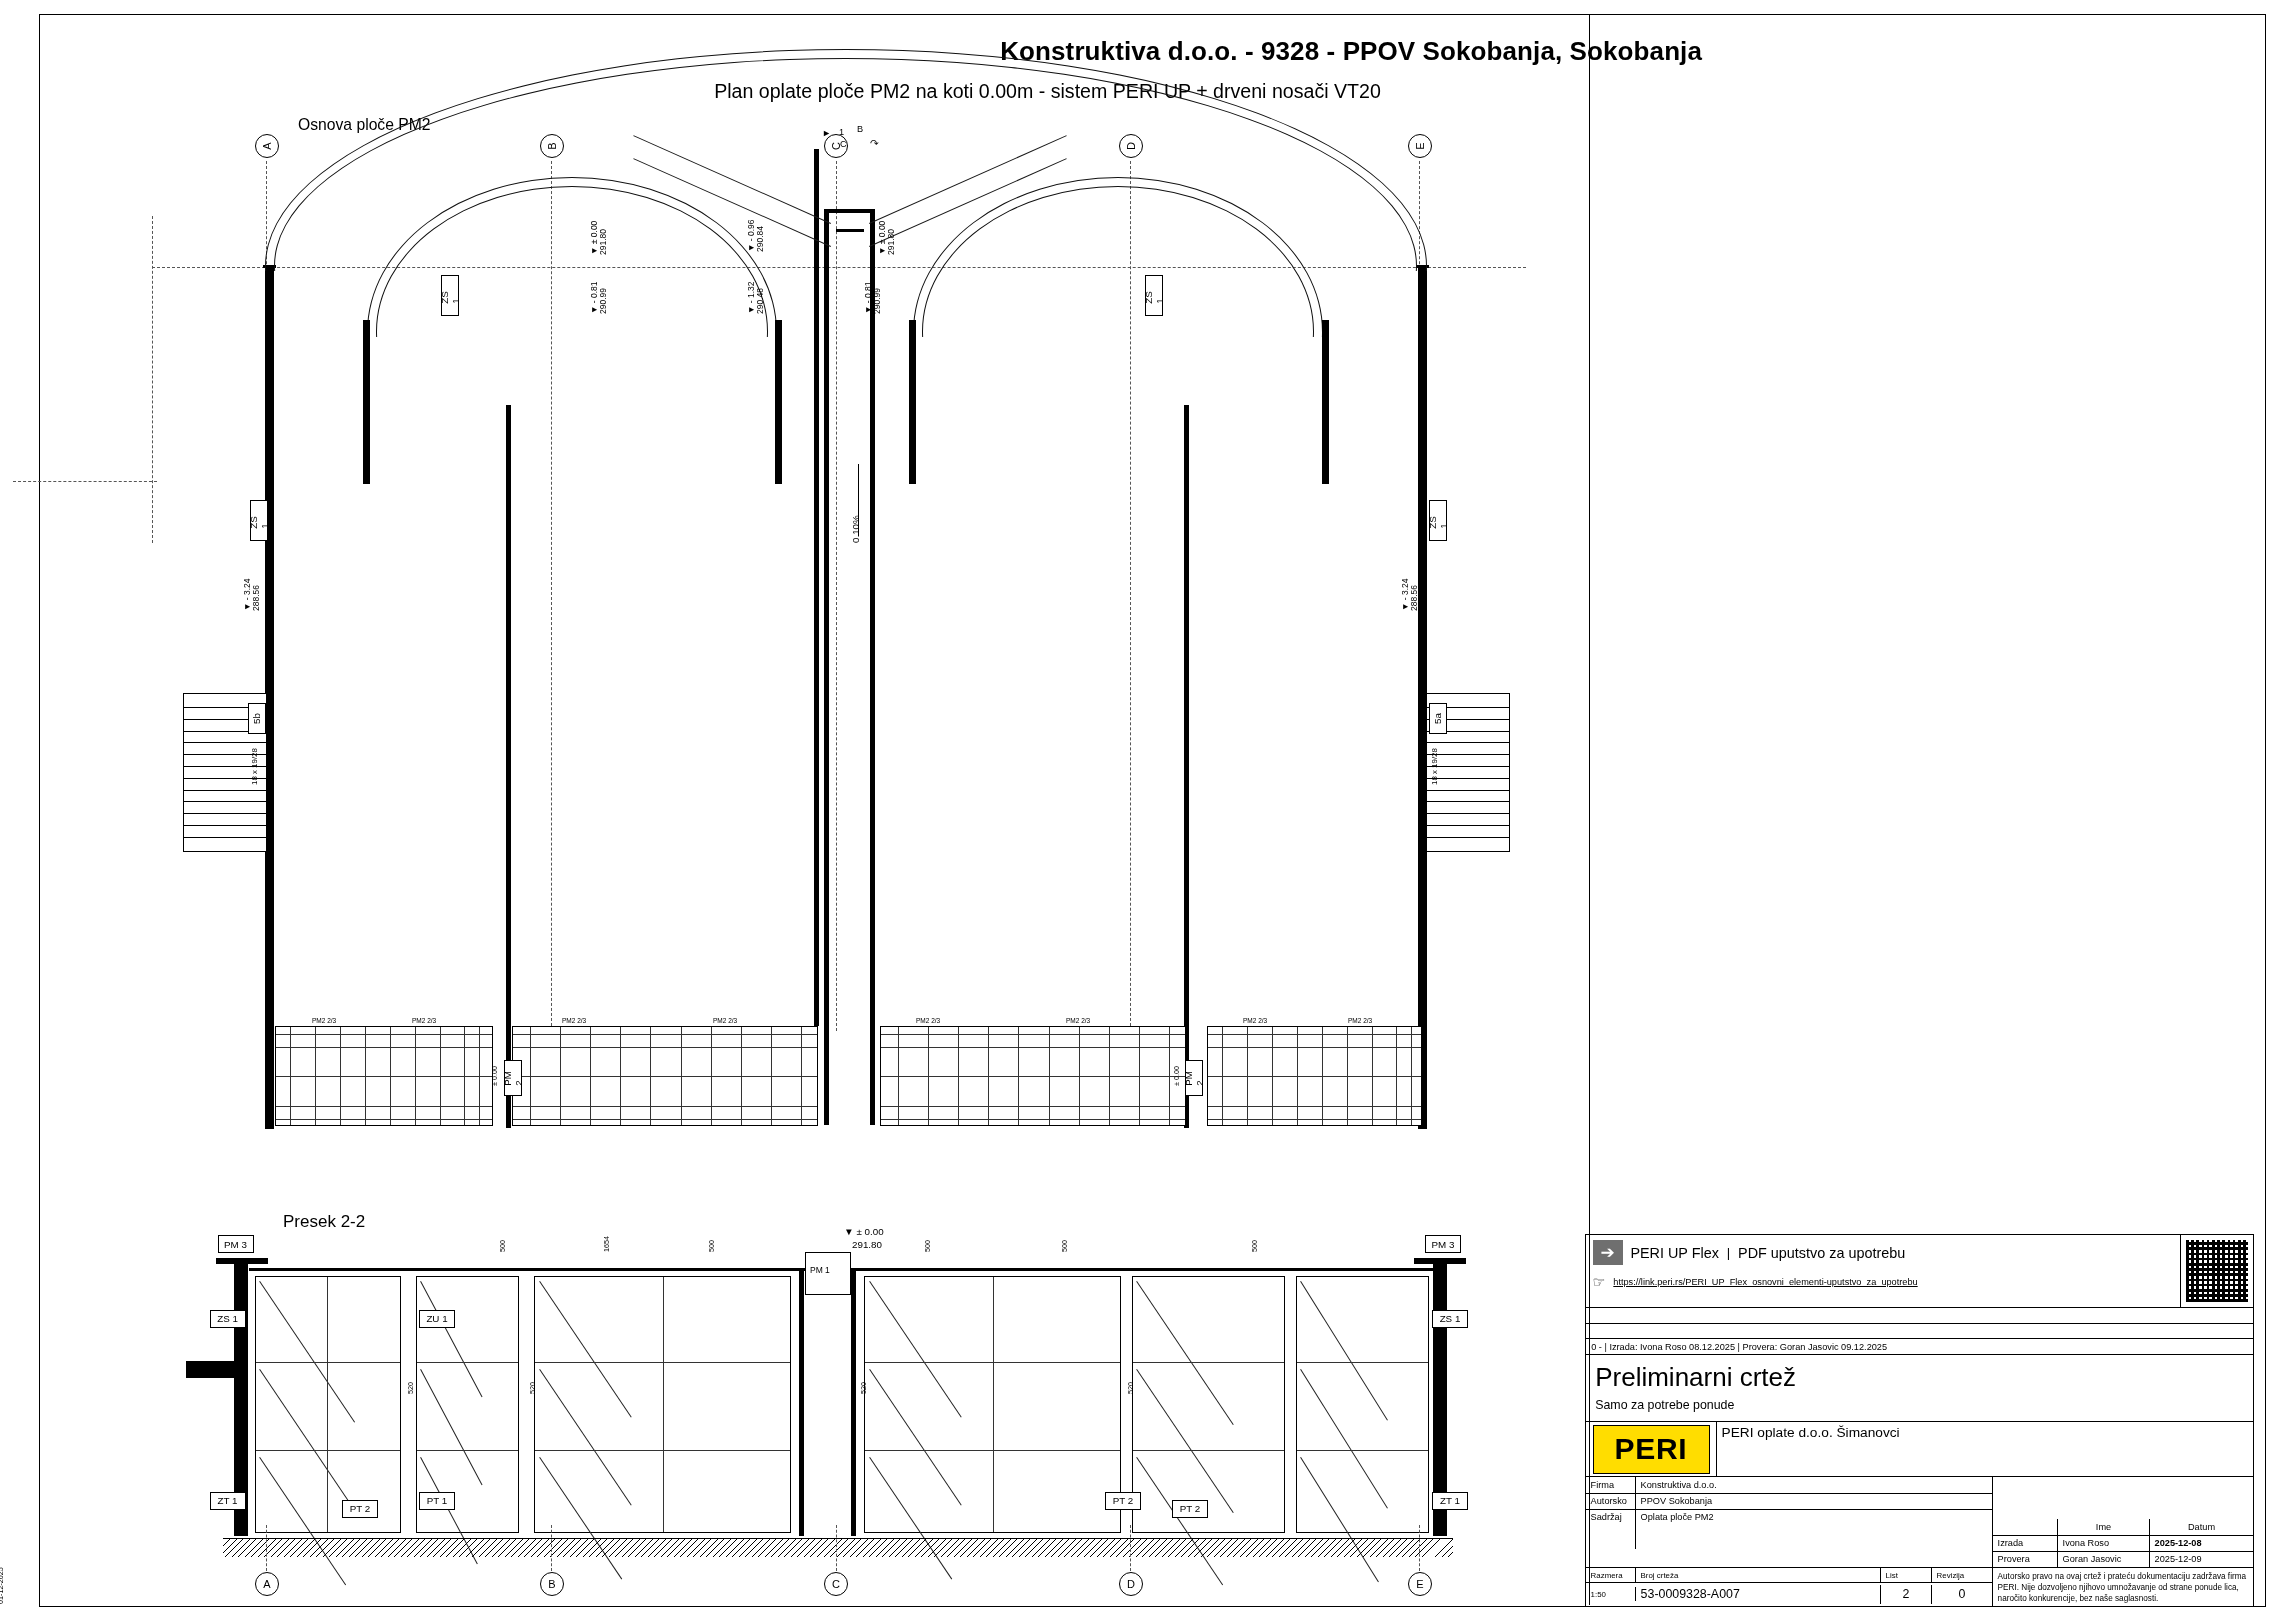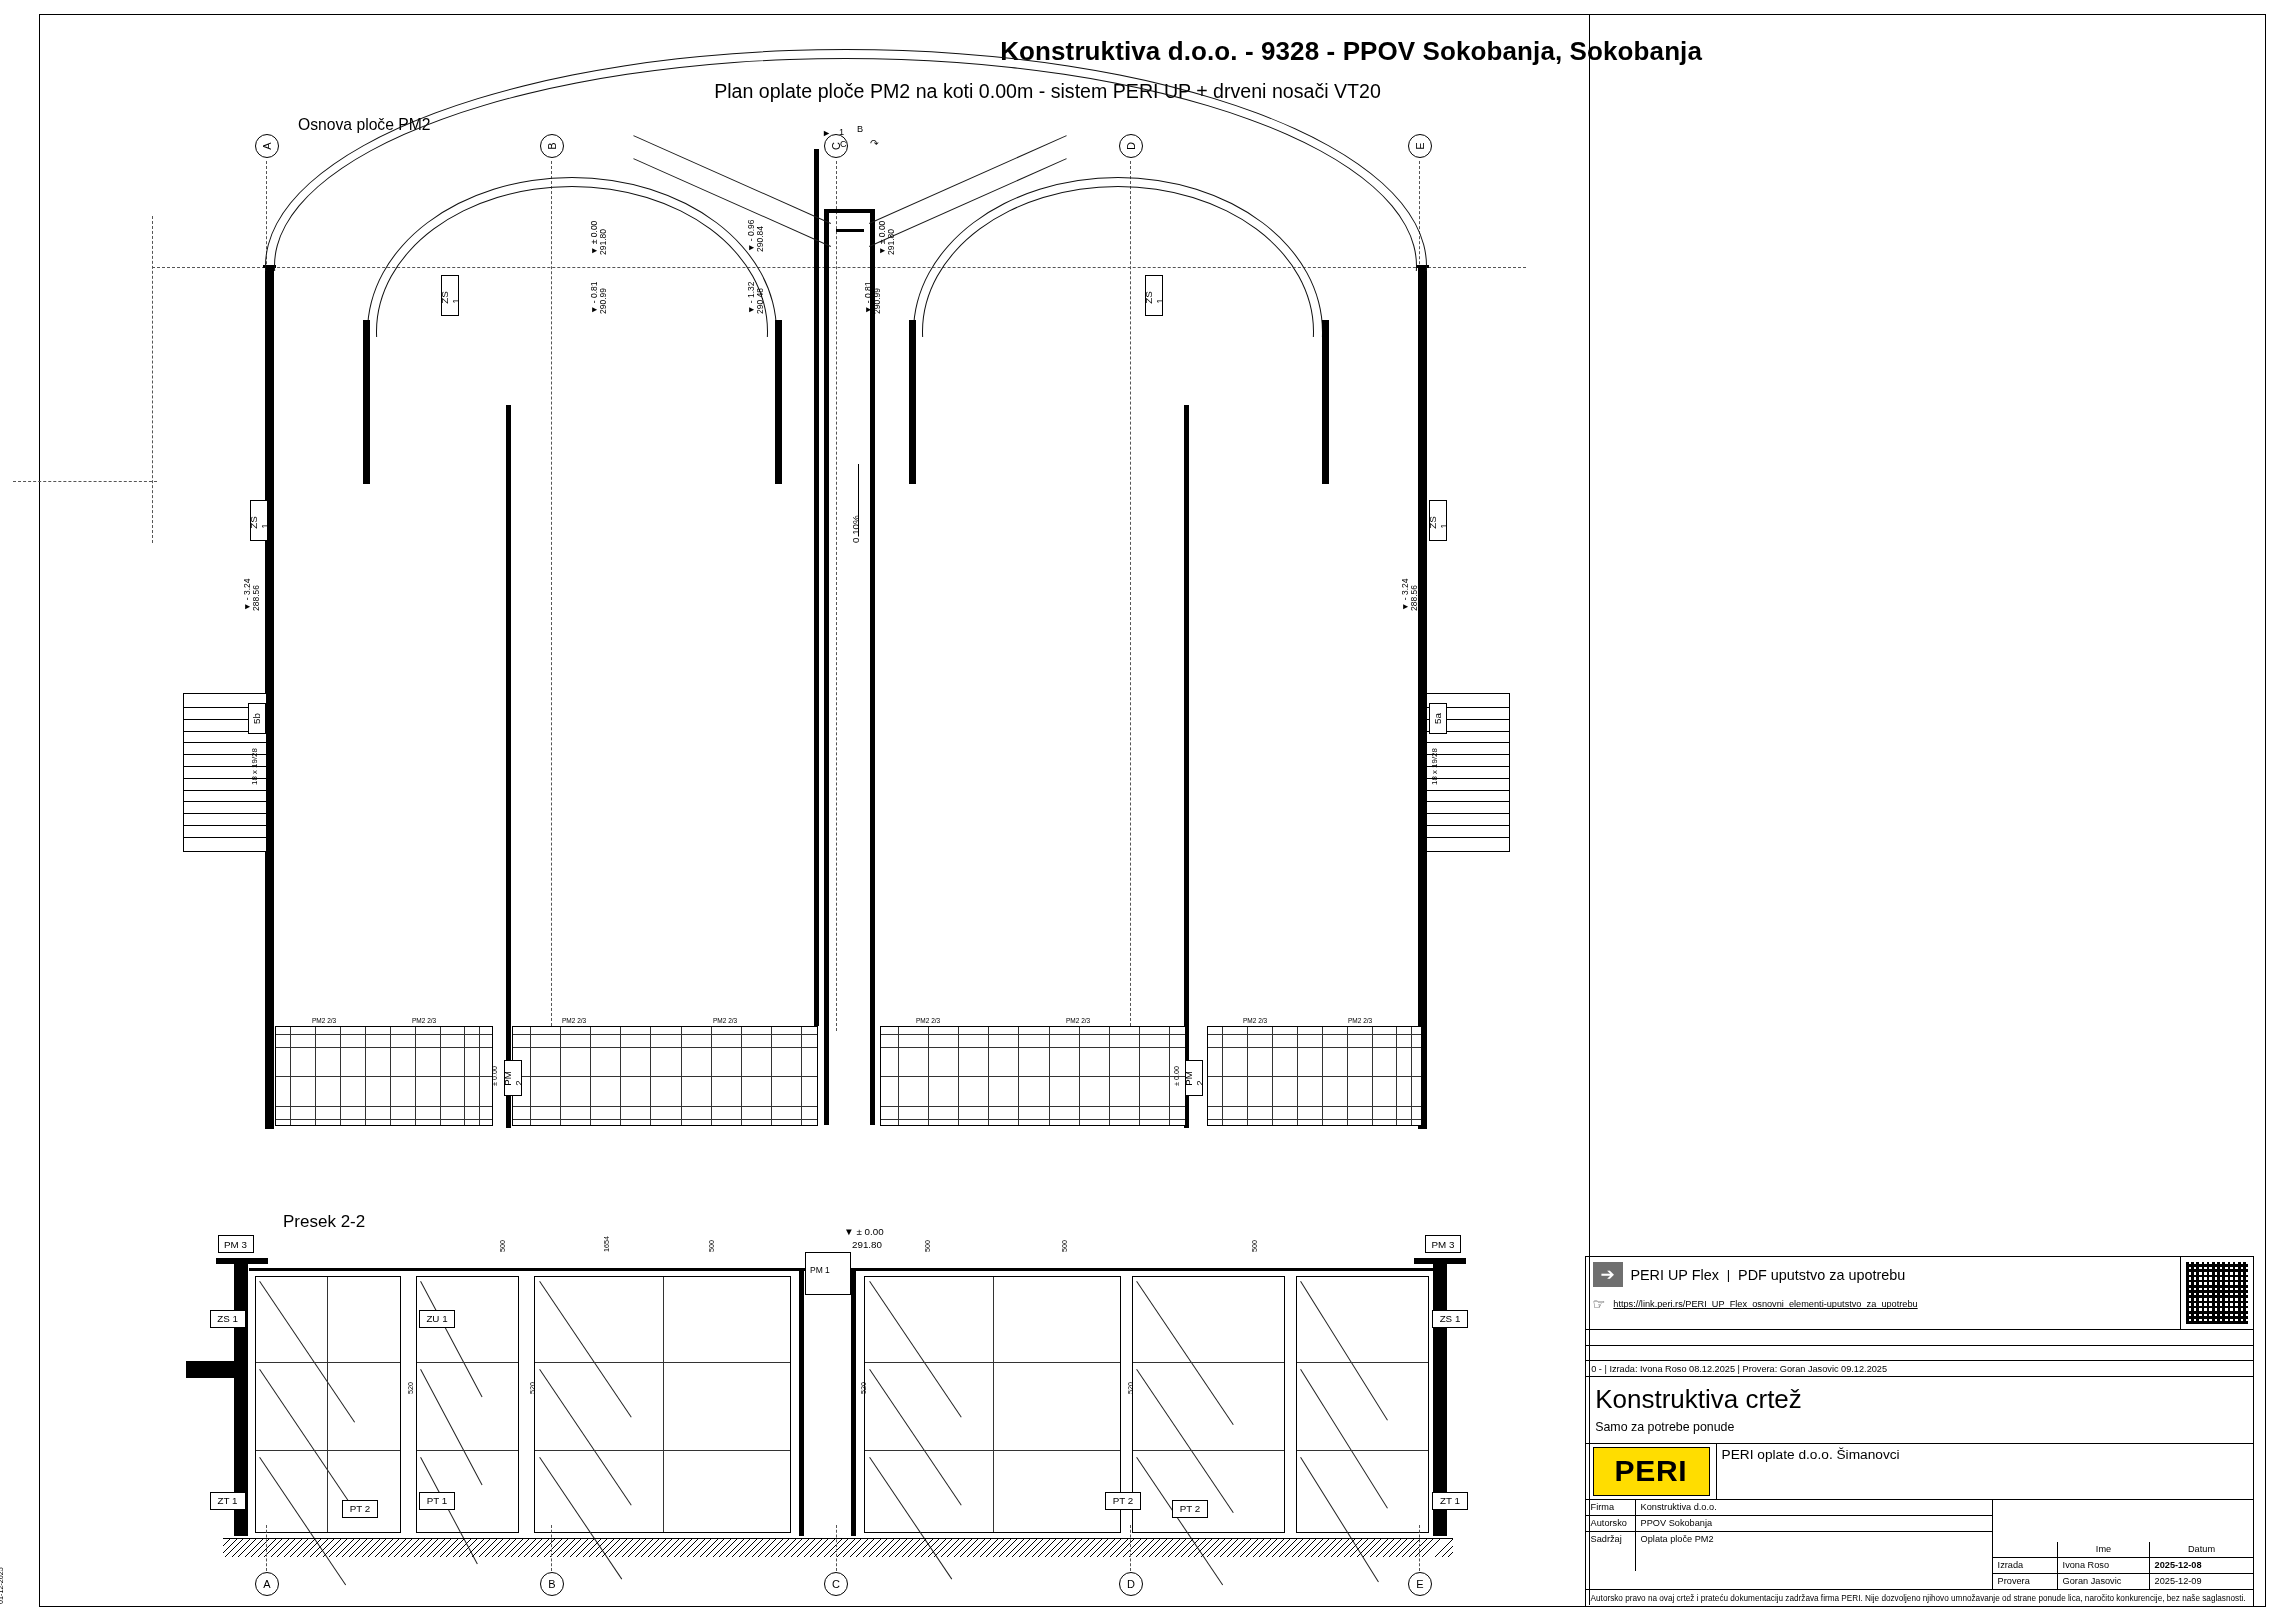--- a/index.html
+++ b/index.html
@@ -476,21 +476,21 @@
         </div>
       </div>
     </div>
 
     <div class="row" style="height:14.4px;"></div>
     <div class="row" style="height:14.4px;"></div>
 
     <div class="row" style="padding:2.6px 5.2px;font-size:9.2px;">0 - | Izrada: Ivona Roso 08.12.2025 | Provera: Goran Jasovic 09.12.2025</div>
 
     <div class="row" style="padding:6.5px 9.2px 9.2px 9.2px;">
-      <div class="prelim">Konstruktiva crtež</div>
+      <div class="prelim">Preliminarni crtež</div>
       <div style="font-size:12.4px;margin-top:5.2px;">Samo za potrebe ponude</div>
     </div>
 
     <div class="row flexrow">
       <div class="cell" style="width:131px;display:flex;align-items:center;justify-content:center;">
         <div class="peri-logo">PERI</div>
       </div>
       <div class="cell" style="flex:1;">
         <div style="font-size:13.7px;margin-bottom:3.9px;">PERI oplate d.o.o. Šimanovci</div>
       </div>
@@ -524,17 +524,31 @@
         </div>
         <div class="flexrow">
           <div class="cell" style="width:65px;">Provera</div>
           <div class="cell" style="width:92px;">Goran Jasovic</div>
           <div class="cell" style="flex:1;font-weight:normal;">2025-12-09</div>
         </div>
       </div>
     </div>
 
     <div class="row flexrow">
+      <div style="width:406px;border-right:0.8px solid #000;">
+        <div class="flexrow" style="border-bottom:0.8px solid #000;">
+          <div class="cell" style="width:50px;font-size:7.9px;">Razmera</div>
+          <div class="cell" style="flex:1;font-size:7.9px;">Broj crteža</div>
+          <div class="cell" style="width:51px;font-size:7.9px;">List</div>
+          <div class="cell" style="width:60px;font-size:7.9px;">Revizija</div>
+        </div>
+        <div class="flexrow" style="height:22px;align-items:center;">
+          <div class="cell" style="width:50px;font-size:7.9px;">1:50</div>
+          <div class="cell" style="flex:1;font-size:12.4px;">53-0009328-A007</div>
+          <div class="cell" style="width:51px;font-size:12.4px;text-align:center;">2</div>
+          <div class="cell" style="width:60px;font-size:12.4px;text-align:center;">0</div>
+        </div>
+      </div>
       <div class="cell" style="flex:1;font-size:8.2px;line-height:1.35;">Autorsko pravo na ovaj crtež i prateću dokumentaciju zadržava firma PERI. Nije dozvoljeno njihovo umnožavanje od strane ponude lica, naročito konkurencije, bez naše saglasnosti.</div>
     </div>
   </div>
 </div>
 
 
 </body></html>

